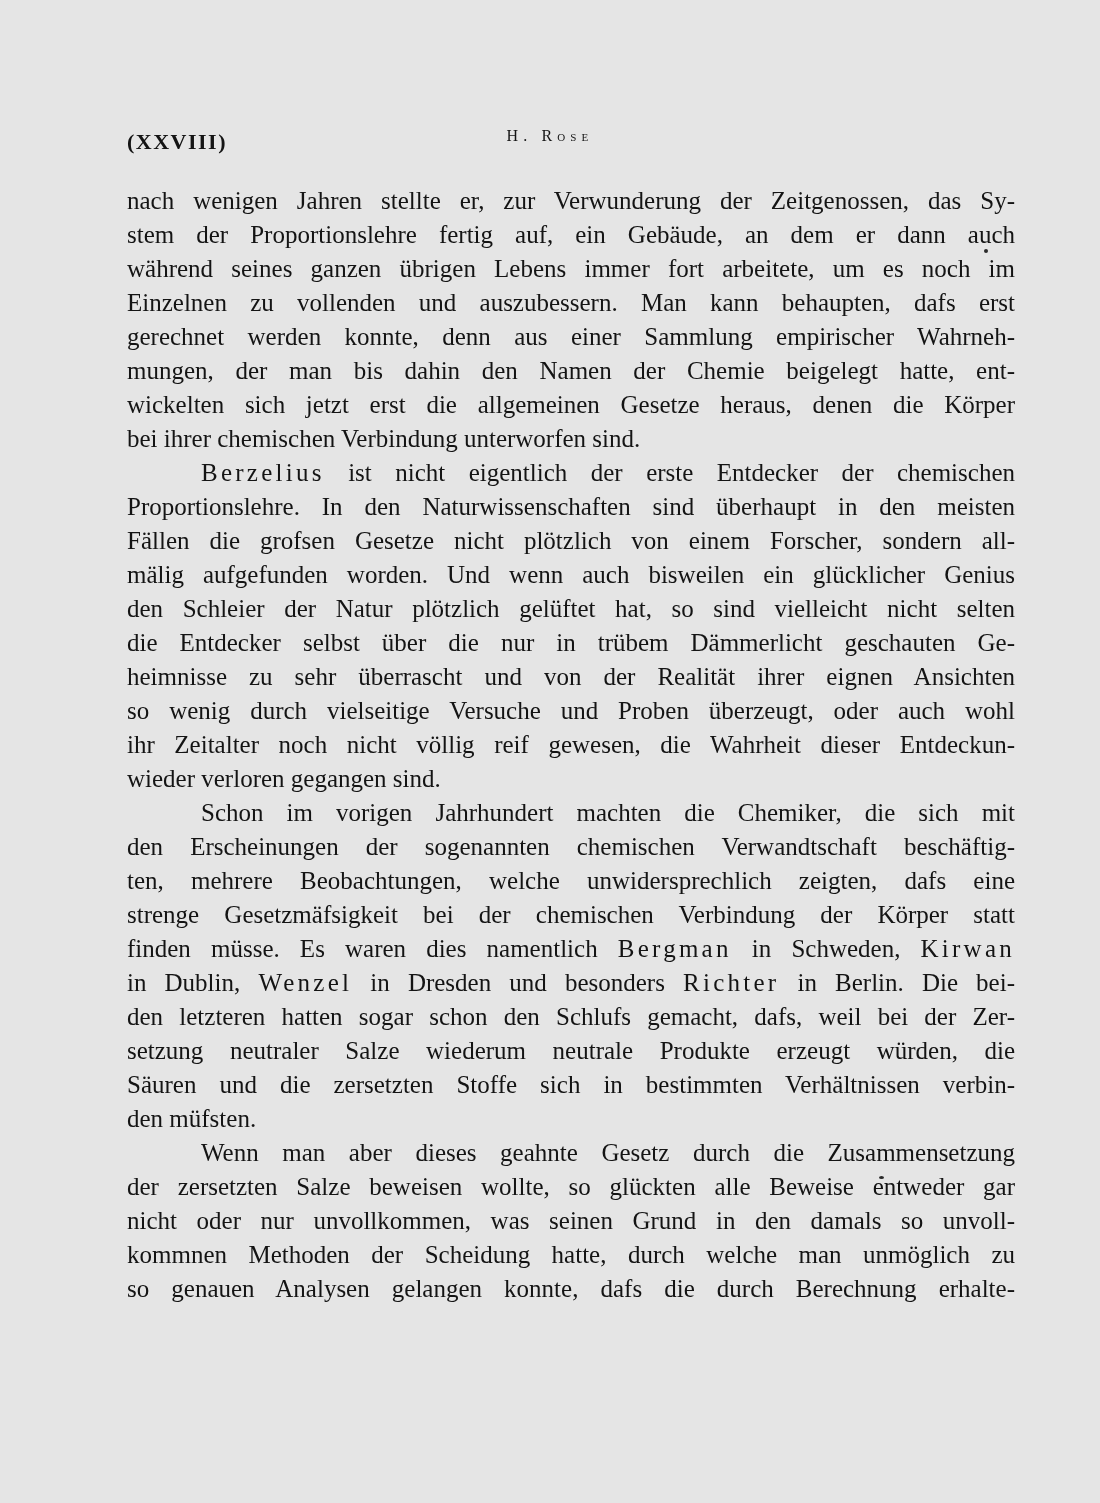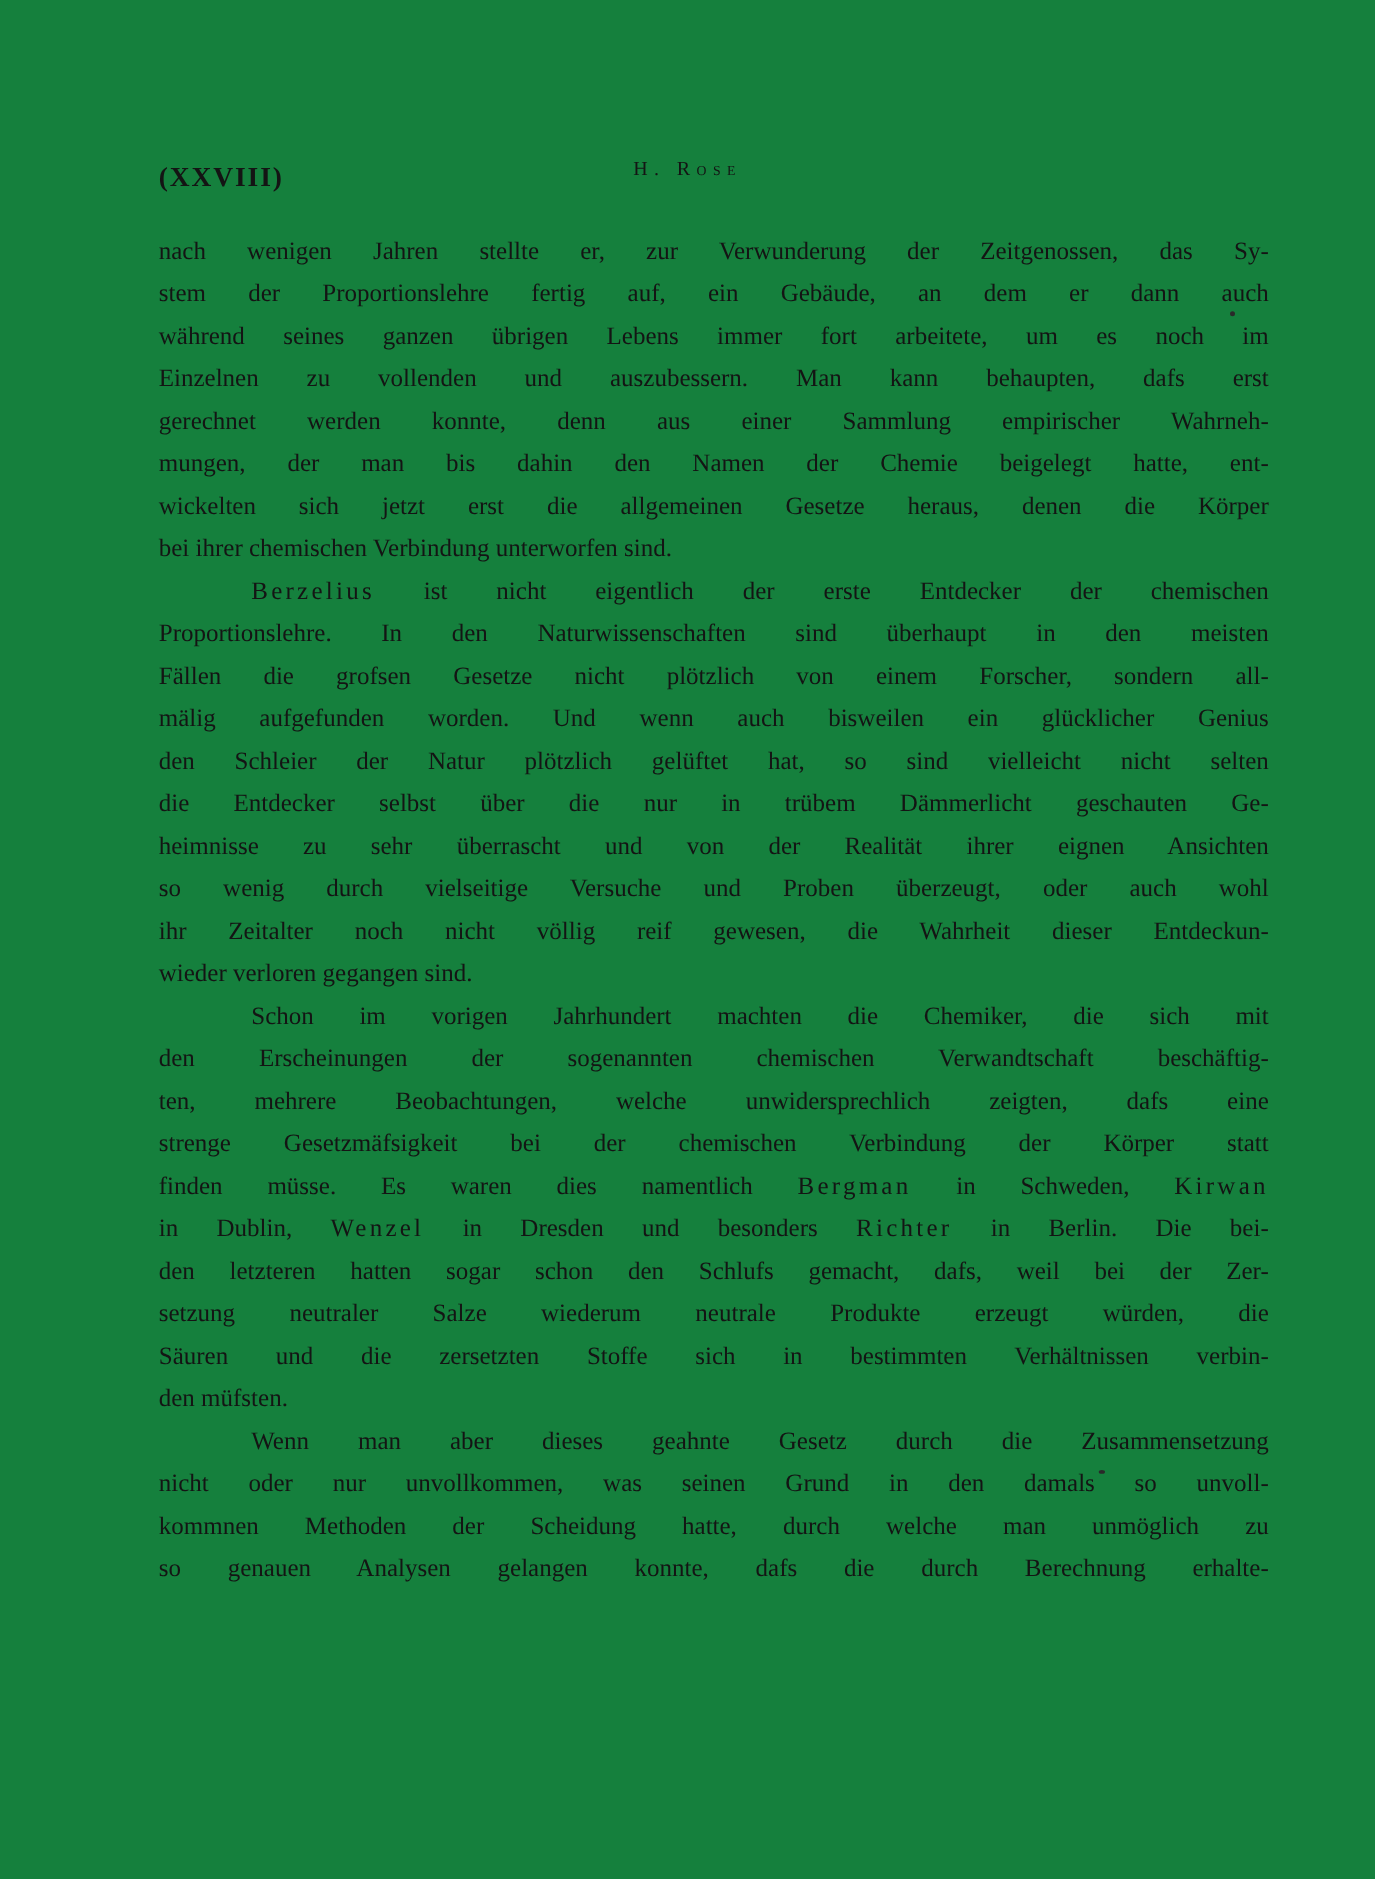--- a/index.html
+++ b/index.html
@@ -4,21 +4,21 @@
 <style>
   html, body {
     margin: 0;
     padding: 0;
     background: #ffffff;
   }
   .page {
     position: relative;
     width: 1100px;
     height: 1503px;
-    background: #15803d;
+    background: #e5e5e5;
     overflow: hidden;
     font-family: "Liberation Serif", "DejaVu Serif", serif;
     color: #141414;
   }
   
   .header {
     position: absolute;
     top: 127px;
     left: 0;
     right: 0;
@@ -43,21 +43,21 @@
     font-variant: small-caps;
     letter-spacing: 0.32em;
     white-space: nowrap;
   }
   
   .body-text {
     position: absolute;
     top: 184px;
     left: 127px;
     width: 888px;
-    font-size: 20px;
+    font-size: 25px;
   }
   .line {
     height: 34px;
     line-height: 34px;
     text-align: justify;
     text-align-last: justify;
     text-justify: inter-word;
     white-space: normal;
     overflow: visible;
   }
@@ -113,20 +113,21 @@
       <div class="line">den Erscheinungen der sogenannten chemischen Verwandtschaft beschäftig-</div>
       <div class="line">ten, mehrere Beobachtungen, welche unwidersprechlich zeigten, dafs eine</div>
       <div class="line">strenge Gesetzmäfsigkeit bei der chemischen Verbindung der Körper statt</div>
       <div class="line">finden müsse.  Es waren dies namentlich <span class="spaced">Bergman</span> in Schweden, <span class="spaced">Kirwan</span></div>
       <div class="line">in Dublin, <span class="spaced">Wenzel</span> in Dresden und besonders <span class="spaced">Richter</span> in Berlin.  Die bei-</div>
       <div class="line">den letzteren hatten sogar schon den Schlufs gemacht, dafs, weil bei der Zer-</div>
       <div class="line">setzung neutraler Salze wiederum neutrale Produkte erzeugt würden, die</div>
       <div class="line">Säuren und die zersetzten Stoffe sich in bestimmten Verhältnissen verbin-</div>
       <div class="line endline">den müfsten.</div>
       <div class="line indent">Wenn man aber dieses geahnte Gesetz durch die Zusammensetzung</div>
+      <div class="line">der zersetzten Salze beweisen wollte, so glückten alle Beweise entweder gar</div>
       <div class="line">nicht oder nur unvollkommen, was seinen Grund in den damals so unvoll-</div>
       <div class="line">kommnen Methoden der Scheidung hatte, durch welche man unmöglich zu</div>
       <div class="line">so genauen Analysen gelangen konnte, dafs die durch Berechnung erhalte-</div>
     </div>
 
   <div class="speck speck-1"></div>
   <div class="speck speck-2"></div>
 
 </div>
 

